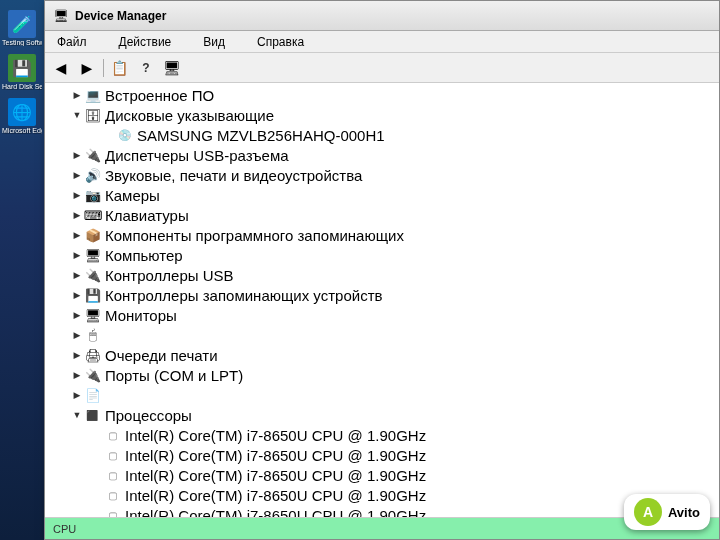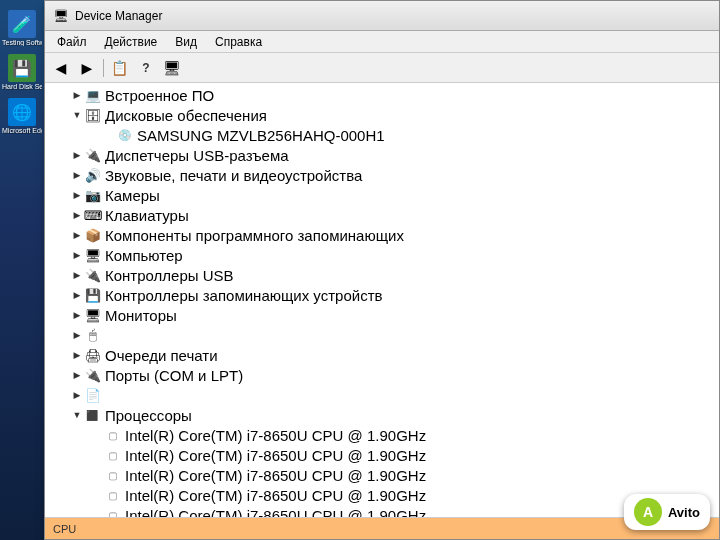--- a/index.html
+++ b/index.html
@@ -85,32 +85,32 @@
       width: 16px;
       height: 16px;
       display: flex;
       align-items: center;
       justify-content: center;
     }
 
     .title-text {
       font-size: 12px;
       color: #000;
-      font-weight: normal;
+      font-weight: bold;
     }
 
     
     .menu-bar {
       height: 22px;
       background: #f0f0f0;
       border-bottom: 1px solid #ccc;
       display: flex;
       align-items: center;
       padding: 0 4px;
-      gap: 2px;
+      gap: 16px;
     }
 
     .menu-item {
       padding: 2px 8px;
       font-size: 12px;
       color: #000;
       cursor: pointer;
       border-radius: 2px;
     }
 
@@ -192,21 +192,21 @@
       font-size: 15px;
       color: #000;
     }
 
     .indent1 { padding-left: 24px; }
     .indent2 { padding-left: 44px; }
 
     
     .status-bar {
       height: 22px;
-      background: #fdba74;
+      background: #86efac;
       border-top: 1px solid #ccc;
       display: flex;
       align-items: center;
       padding: 0 8px;
       font-size: 11px;
       color: #333;
     }
 
     
     .avito-badge {
@@ -282,21 +282,21 @@
 
     <div class="tree-item indent1">
       <span class="expand-arrow collapsed"></span>
       <span class="item-icon">💻</span>
       <span class="item-label">Встроенное ПО</span>
     </div>
 
     <div class="tree-item indent1">
       <span class="expand-arrow expanded"></span>
       <span class="item-icon">🗄</span>
-      <span class="item-label">Дисковые обеспечения</span>
+      <span class="item-label">Дисковые указывающие</span>
     </div>
 
     <div class="tree-item indent2" style="padding-left:56px;">
       <span class="expand-arrow leaf"></span>
       <span class="item-icon" style="font-size:11px;">💿</span>
       <span class="item-label">SAMSUNG MZVLB256HAHQ-000H1</span>
     </div>
 
     <div class="tree-item indent1">
       <span class="expand-arrow collapsed"></span>

